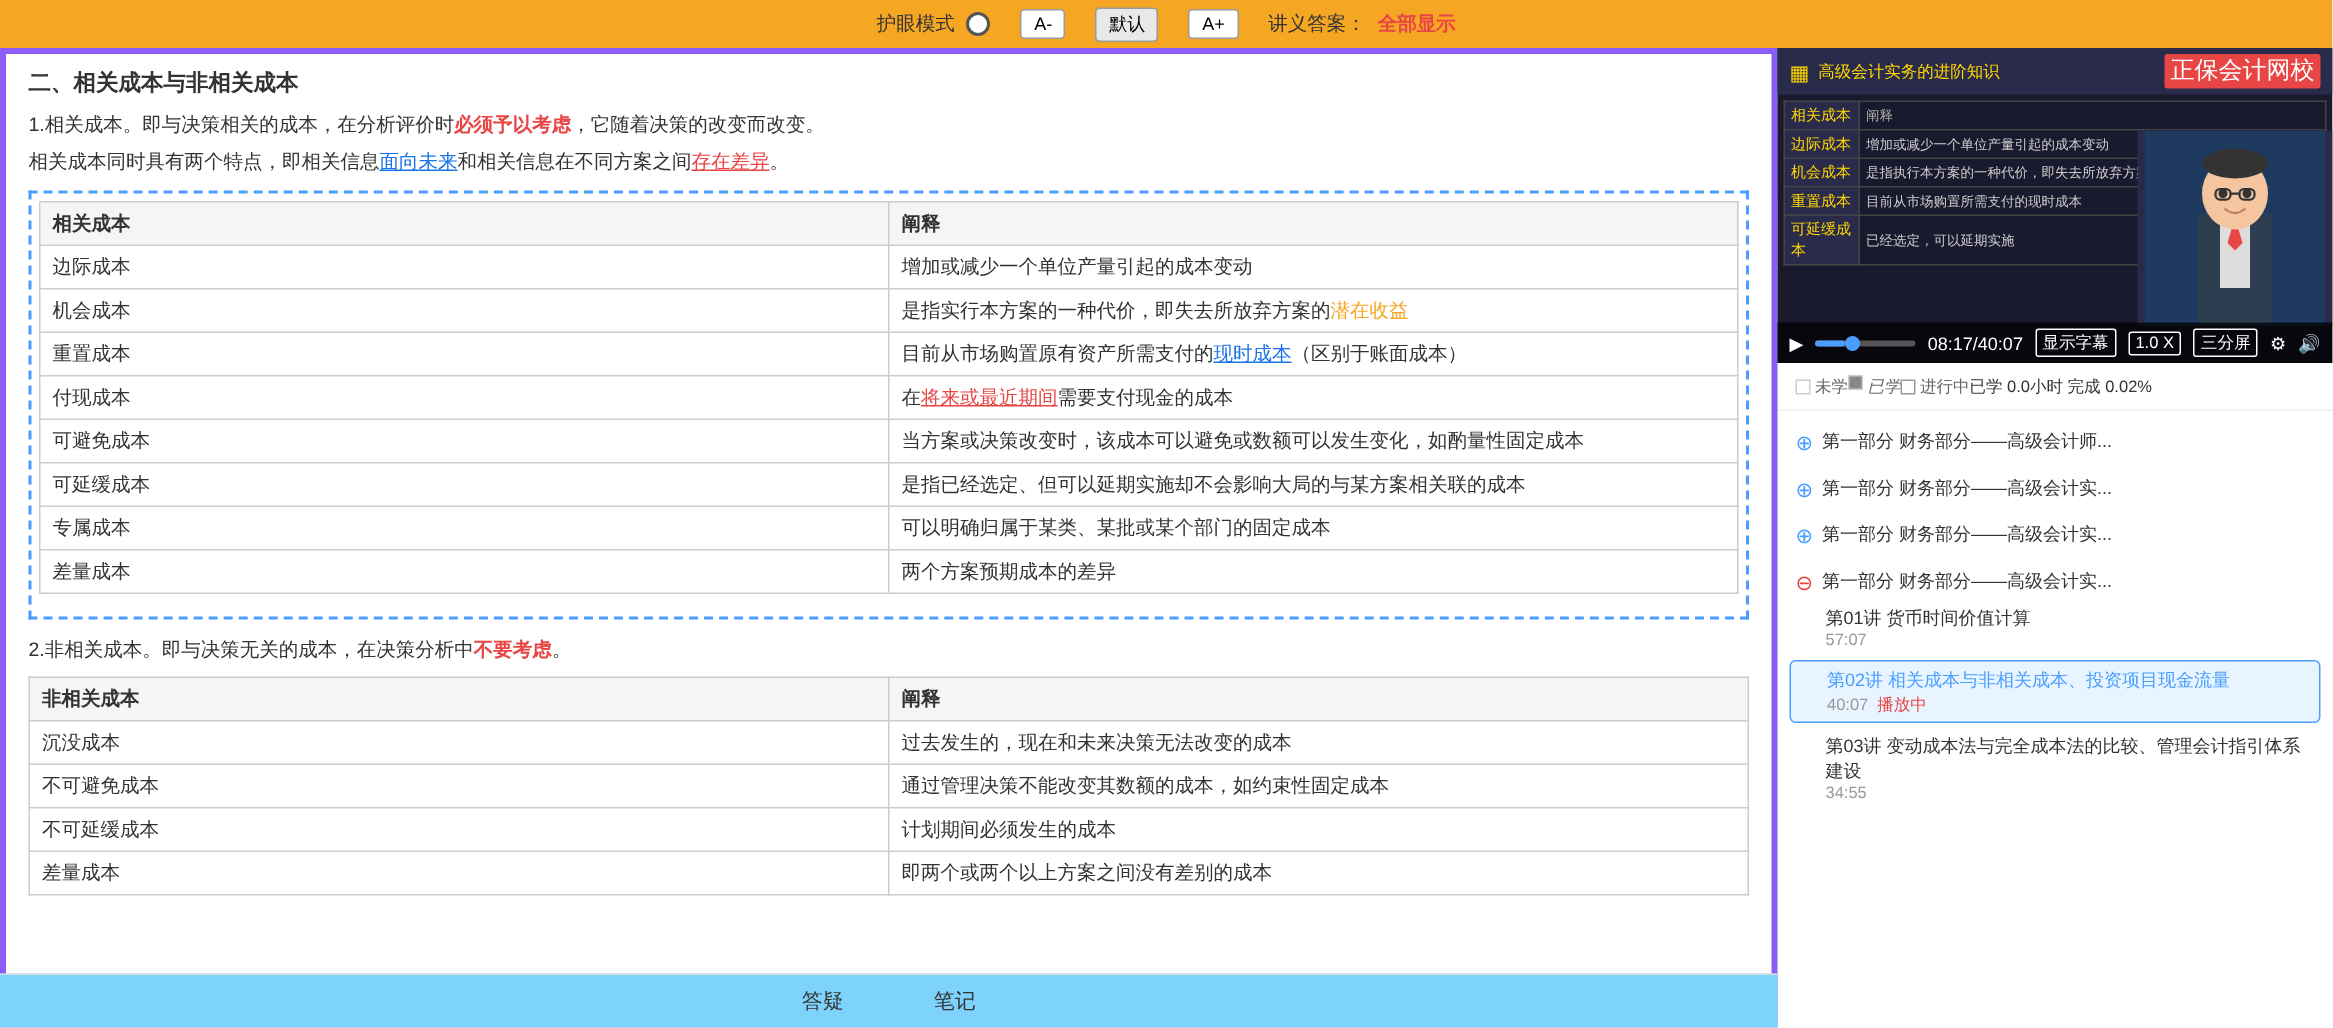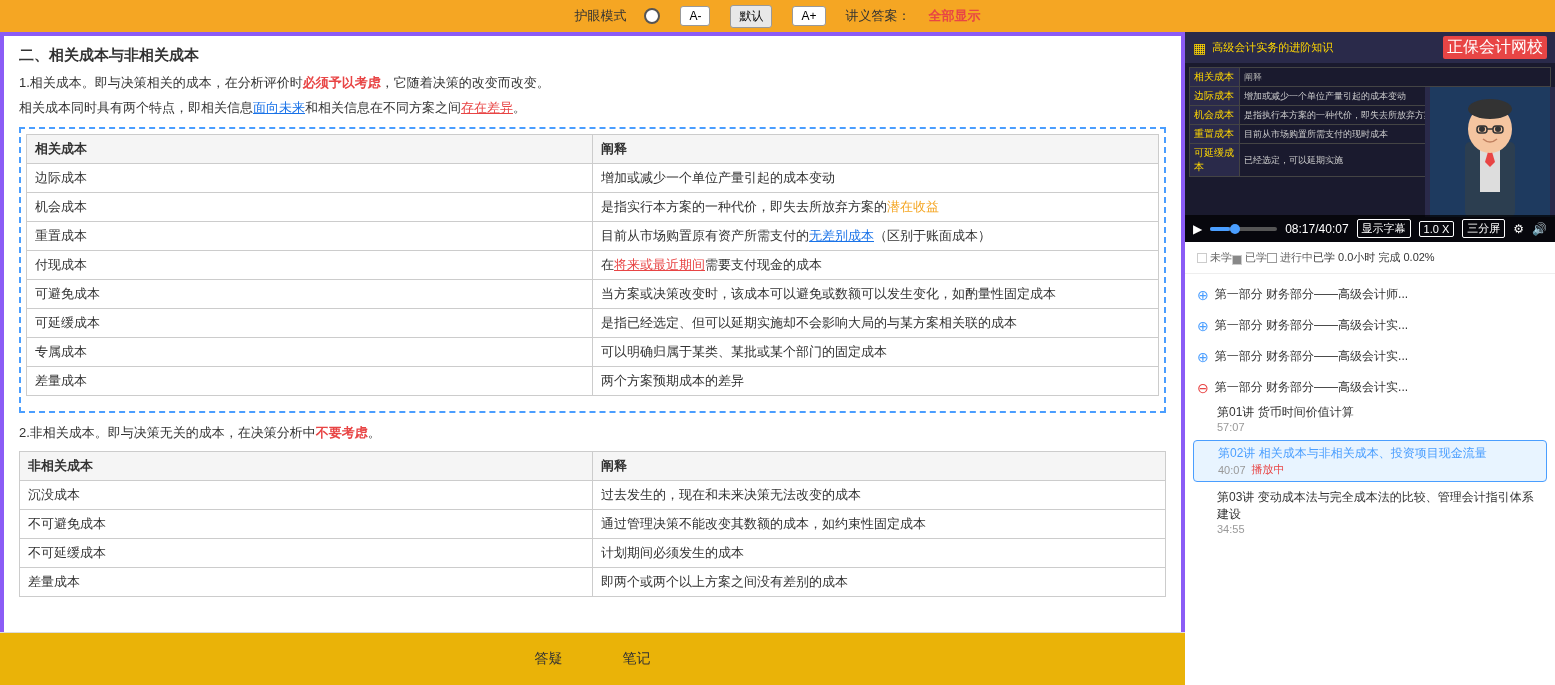--- a/index.html
+++ b/index.html
@@ -13,21 +13,21 @@
       align-items: center;
       justify-content: center;
       gap: 20px;
       padding: 0 20px;
     }
     .top-bar-item {
       color: #333;
       font-size: 13px;
       display: flex;
       align-items: center;
-      gap: 18px;
+      gap: 8px;
     }
     .toggle-circle {
       width: 16px; height: 16px;
       border-radius: 50%;
       border: 2px solid #555;
       background: white;
       display: inline-block;
     }
     .btn-font {
       border: 1px solid #999;
@@ -93,22 +93,22 @@
       margin: 5px 0;
       padding: 5px;
     }
 
     .section2 {
       margin-top: 10px;
     }
 
     
     .bottom-bar {
-      height: 53px;
-      background: #eab308;
+      height: 36px;
+      background: #7dd3fc;
       border-top: 1px solid #ddd;
       display: flex;
       align-items: center;
       justify-content: center;
       gap: 60px;
       position: absolute;
       bottom: 0;
       left: 0;
       right: 0;
     }
@@ -408,21 +408,21 @@
           <tr>
             <td>边际成本</td>
             <td>增加或减少一个单位产量引起的成本变动</td>
           </tr>
           <tr>
             <td>机会成本</td>
             <td>是指实行本方案的一种代价，即失去所放弃方案的<span class="highlight-orange">潜在收益</span></td>
           </tr>
           <tr>
             <td>重置成本</td>
-            <td>目前从市场购置原有资产所需支付的<span class="underline-blue">无差别成本</span>（区别于账面成本）</td>
+            <td>目前从市场购置原有资产所需支付的<span class="underline-blue">现时成本</span>（区别于账面成本）</td>
           </tr>
           <tr>
             <td>付现成本</td>
             <td>在<span class="underline-red">将来或最近期间</span>需要支付现金的成本</td>
           </tr>
           <tr>
             <td>可避免成本</td>
             <td>当方案或决策改变时，该成本可以避免或数额可以发生变化，如酌量性固定成本</td>
           </tr>
           <tr>
@@ -559,21 +559,21 @@
         <span class="ctrl-btn">⚙</span>
         <span class="ctrl-btn">🔊</span>
       </div>
     </div>
 
     <div class="progress-area">
       <span style="display:inline-flex; align-items:center; gap:3px;">
         <span class="status-dot"></span>
         <span>未学</span>
       </span>
-      <span style="display:inline-flex; align-items:flex-end; gap:3px;">
+      <span style="display:inline-flex; align-items:flex-start; gap:3px;font-style:italic;">
         <span class="status-dot learned"></span>
         <span>已学</span>
       </span>
       <span style="display:inline-flex; align-items:center; gap:3px;">
         <span class="status-dot in-progress" style="border: 1px solid #999;"></span>
         <span>进行中</span>
       </span>
       <span class="progress-text">
         <span>已学 0.0小时 完成 0.02%</span>
       </span>

